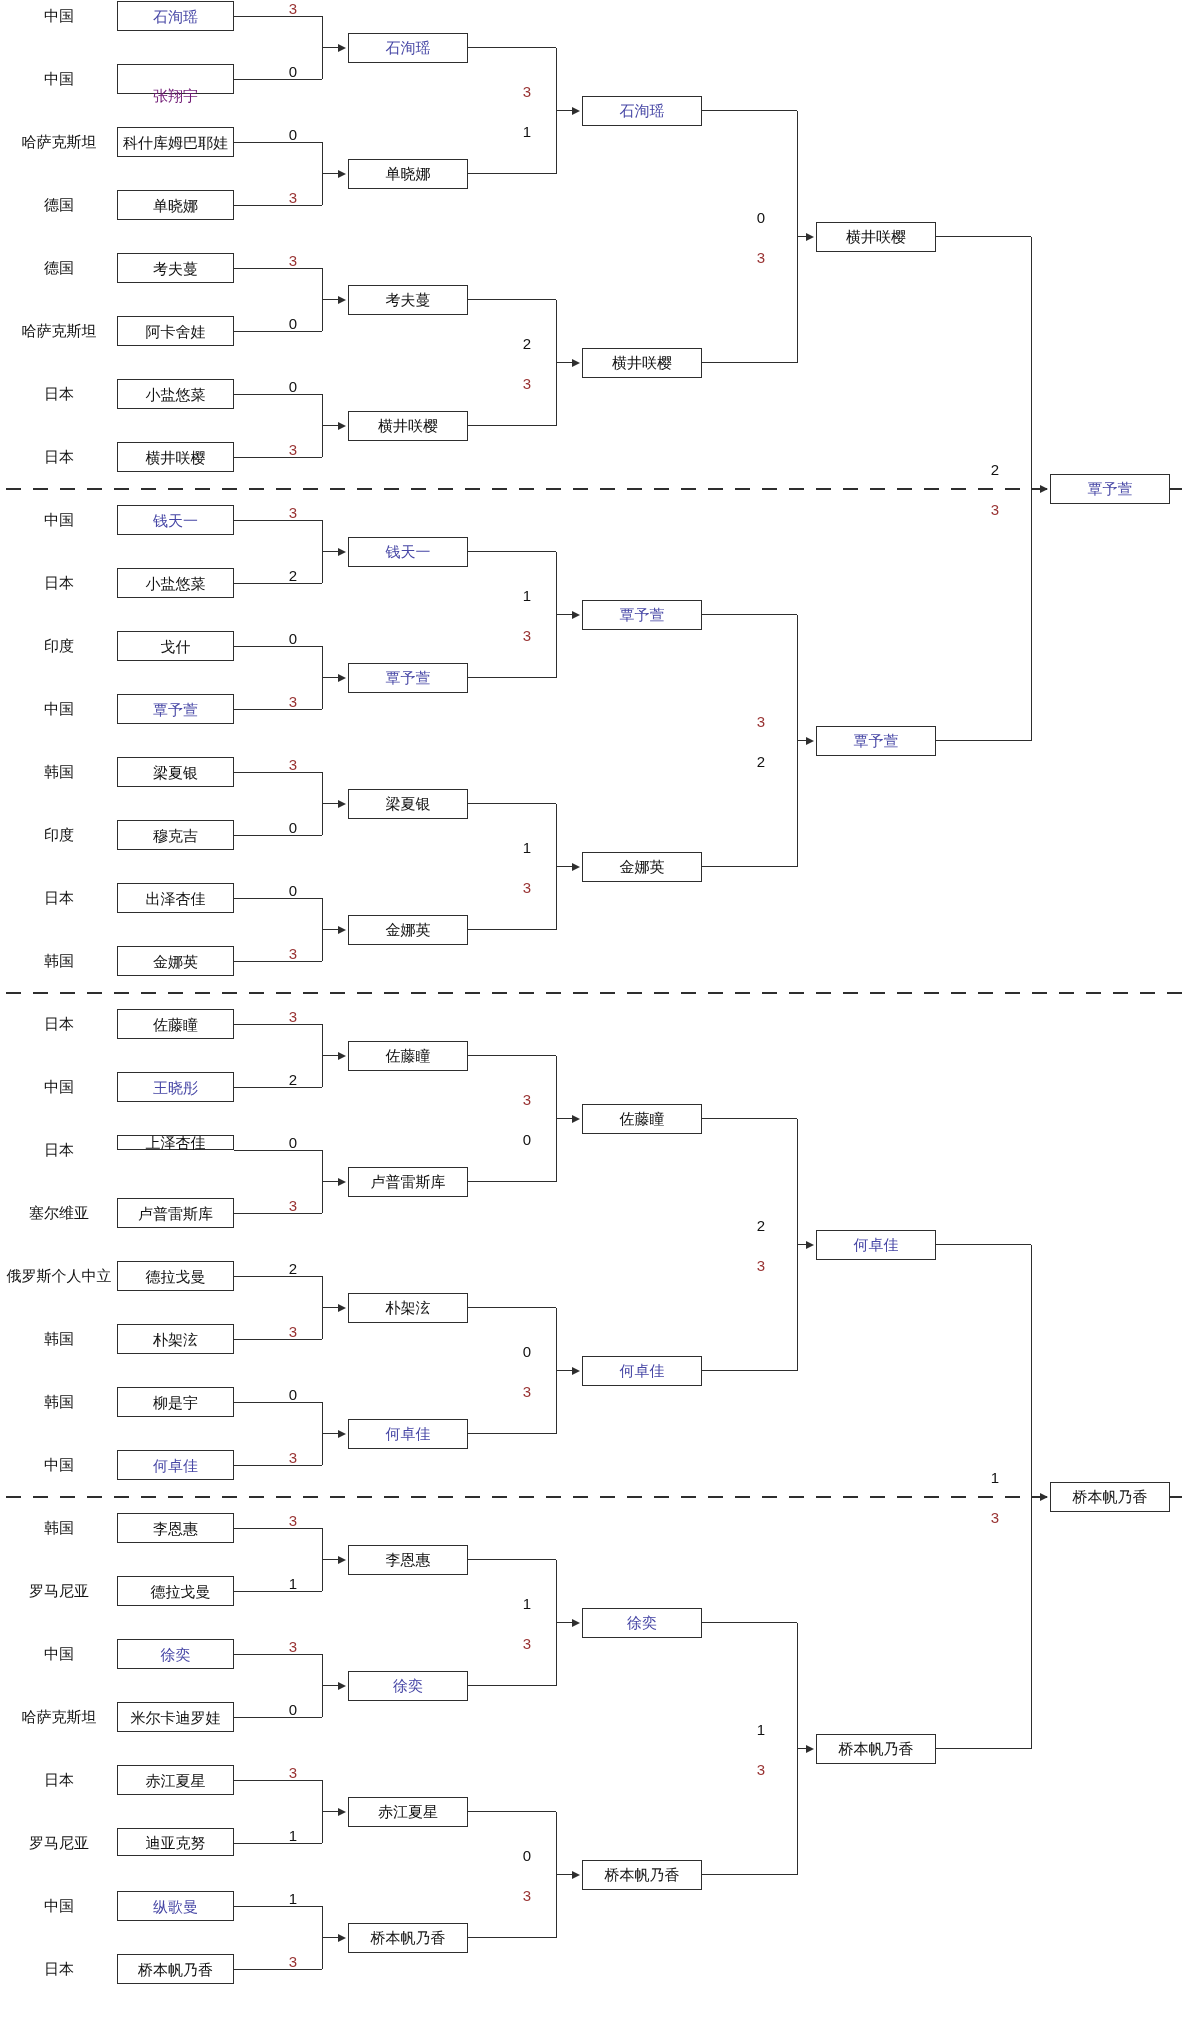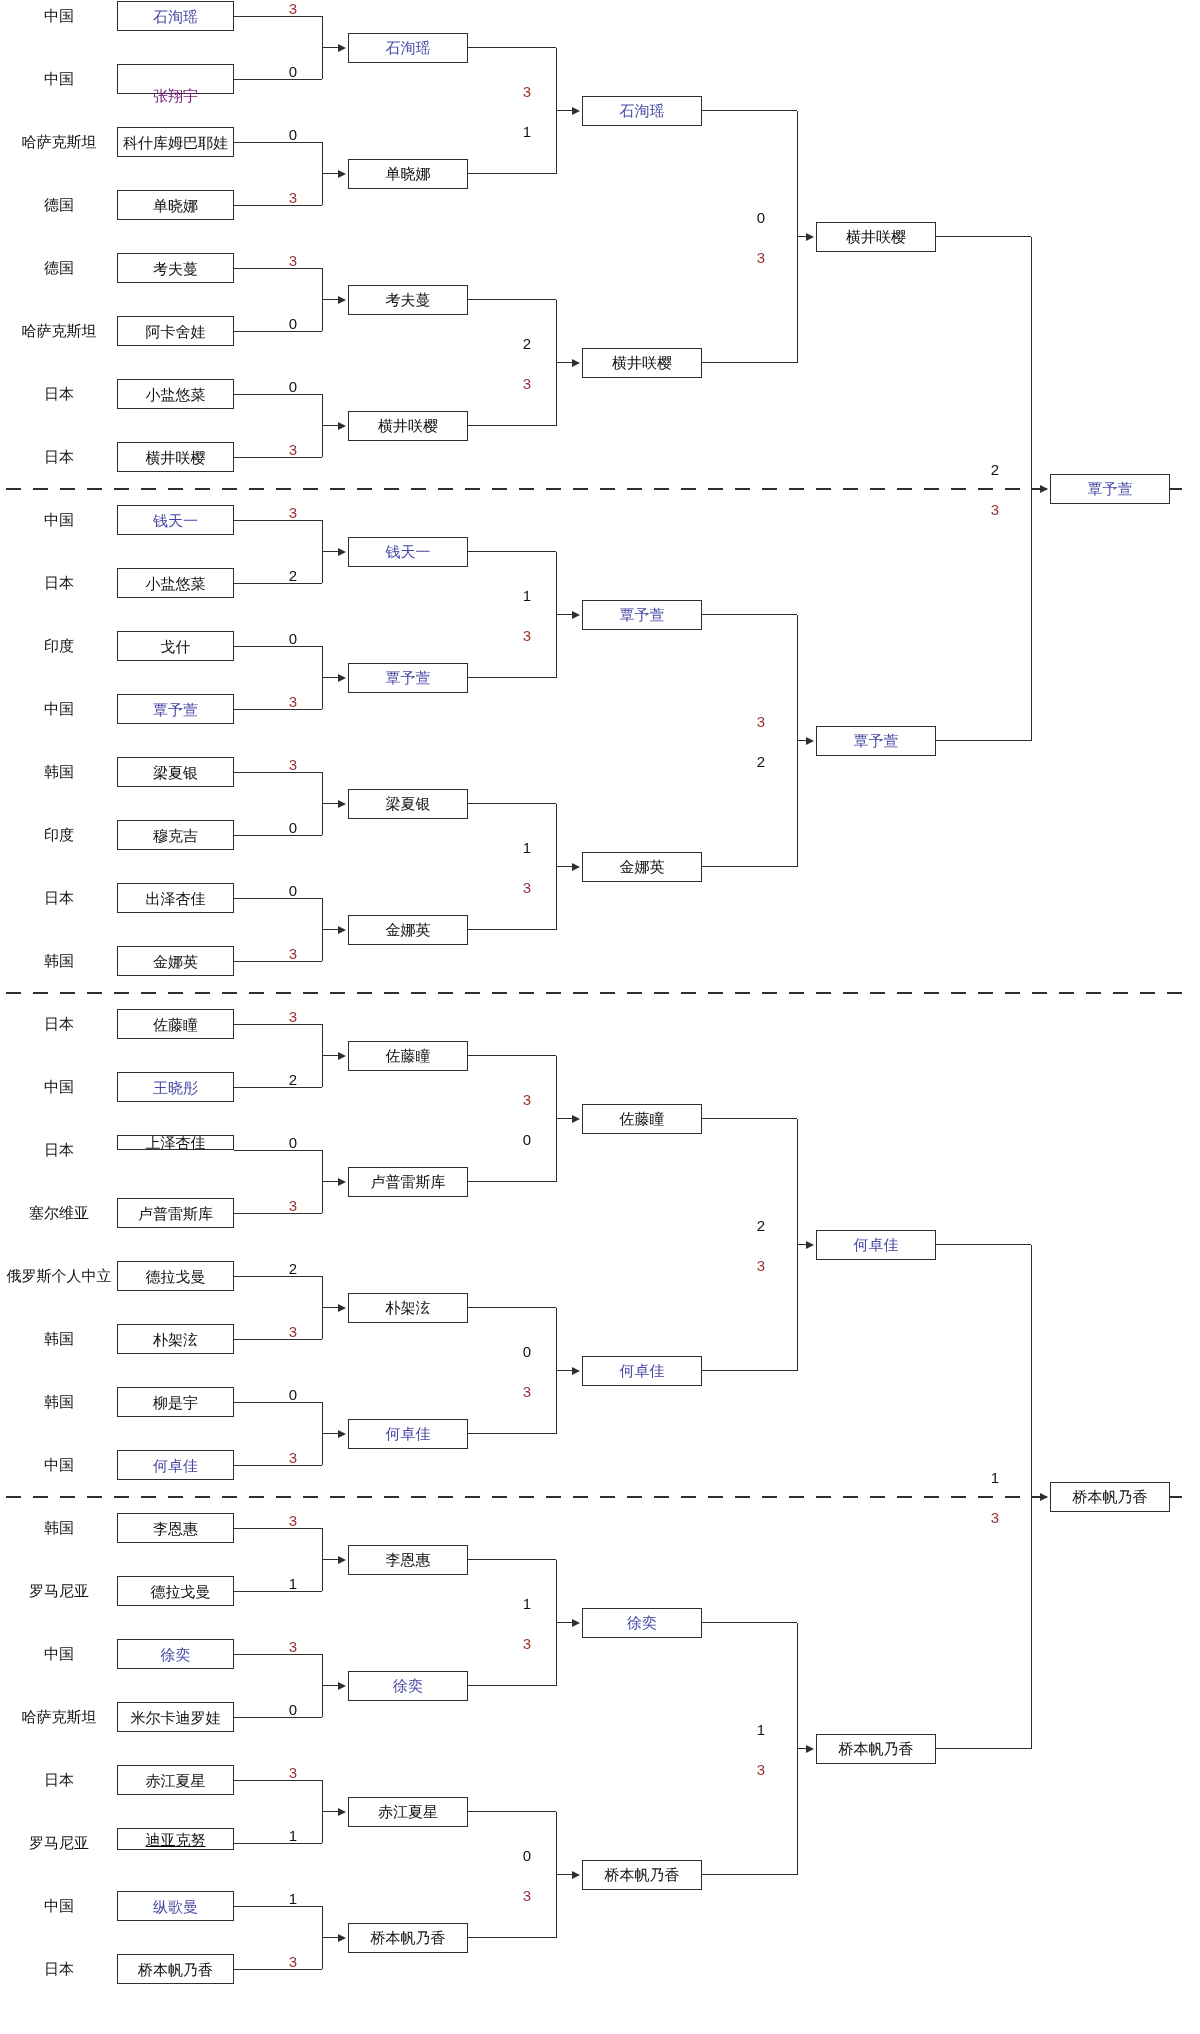--- a/index.html
+++ b/index.html
@@ -244,21 +244,21 @@
     <div class="vline" style="left: 321.5px; top: 1654px; width: 1px; height: 63px;"></div>
     <div class="hline" style="left: 322px; top: 1685px; width: 19px; height: 1px;"></div>
     <div class="arrow" style="left: 338px; top: 1681.5px; border-left: 8px solid rgb(46, 46, 46);"></div>
     <div class="score" style="color: rgb(17, 17, 17); left: 293px; top: 1709px;">0</div>
     <div class="box" style="left: 117px; top: 1765px; width: 117px; height: 30px; border-color: rgb(46, 46, 46);">
       <span style="color: rgb(17, 17, 17);">赤江夏星</span>
     </div>
     <div class="country" style="left: 2px; top: 1770px; width: 114px;">日本</div>
     <div class="hline" style="left: 234px; top: 1779.5px; width: 88px; height: 1px;"></div>
     <div class="score" style="color: rgb(153, 51, 51); left: 293px; top: 1772px;">3</div>
-    <div class="box" style="left: 117px; top: 1828px; width: 117px; height: 22px; border-color: rgb(46, 46, 46); text-decoration: underline;">
+    <div class="box" style="left: 117px; top: 1828px; width: 117px; height: 28px; border-color: rgb(46, 46, 46);">
       <span style="color: rgb(17, 17, 17);">迪亚克努</span>
     </div>
     <div class="country" style="left: 2px; top: 1833px; width: 114px;">罗马尼亚</div>
     <div class="hline" style="left: 234px; top: 1842.5px; width: 88px; height: 1px;"></div>
     <div class="vline" style="left: 321.5px; top: 1780px; width: 1px; height: 63px;"></div>
     <div class="hline" style="left: 322px; top: 1811px; width: 19px; height: 1px;"></div>
     <div class="arrow" style="left: 338px; top: 1807.5px; border-left: 8px solid rgb(46, 46, 46);"></div>
     <div class="score" style="color: rgb(17, 17, 17); left: 293px; top: 1835px;">1</div>
     <div class="box" style="left: 117px; top: 1891px; width: 117px; height: 30px; border-color: rgb(46, 46, 46);">
       <span style="color: rgb(70, 70, 165);">纵歌曼</span>

